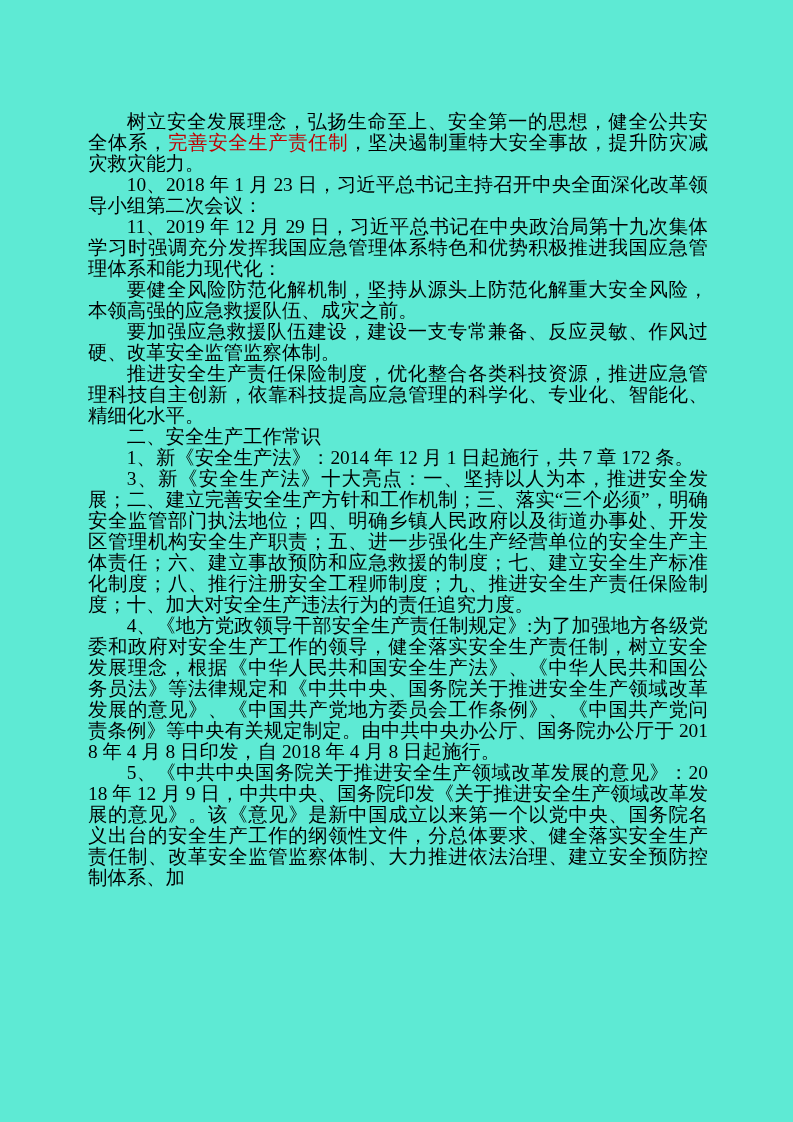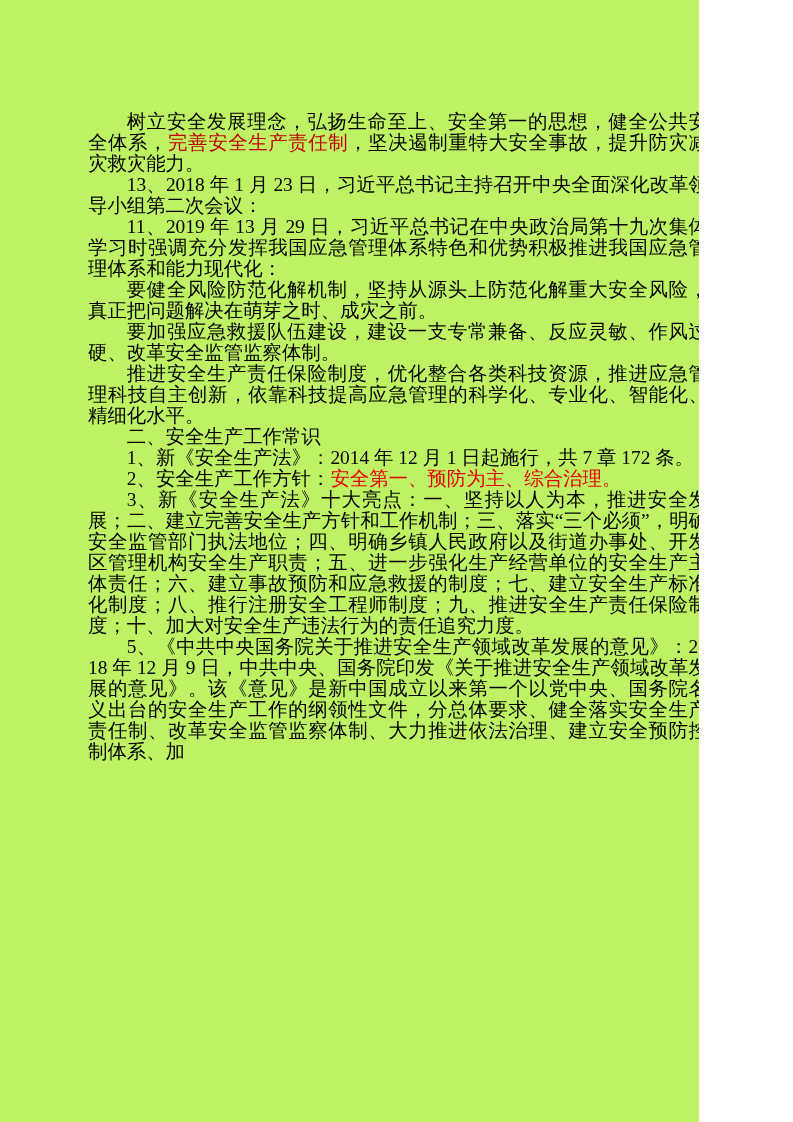--- a/index.html
+++ b/index.html
@@ -2,23 +2,23 @@
 <html><head>
 <meta charset="utf-8">
 <style>
   html, body {
     margin: 0;
     padding: 0;
     background: #ffffff;
   }
   .page {
     position: relative;
-    width: 699px;
+    width: 793px;
     height: 1122px;
-    background: #bef264;
+    background: #5eead4;
     overflow: hidden;
     font-family: "Liberation Serif", "DejaVu Serif", serif;
   }
   .doc-body {
     position: absolute;
     left: 88px;
     top: 111px;
     width: 620px;
     color: #000000;
     font-size: 19.4px;
@@ -32,24 +32,24 @@
     padding: 0;
     text-indent: 2em;
   }
 </style>
 </head>
 <body>
 
 <div class="page">
   <div class="doc-body" id="doc-body" style="color: rgb(0, 0, 0);">
       <p class="para"><span>树立安全发展理念，弘扬生命至上、安全第一的思想，健全公共安全体系，</span><span style="color: rgb(192, 0, 0);">完善安全生产责任制</span><span>，坚决遏制重特大安全事故，提升防灾减灾救灾能力。</span></p>
-      <p class="para"><span>13、2018 年 1 月 23 日，习近平总书记主持召开中央全面深化改革领导小组第二次会议：</span></p>
-      <p class="para"><span>11、2019 年 13 月 29 日，习近平总书记在中央政治局第十九次集体学习时强调充分发挥我国应急管理体系特色和优势积极推进我国应急管理体系和能力现代化：</span></p>
-      <p class="para"><span>要健全风险防范化解机制，坚持从源头上防范化解重大安全风险，真正把问题解决在萌芽之时、成灾之前。</span></p>
+      <p class="para"><span>10、2018 年 1 月 23 日，习近平总书记主持召开中央全面深化改革领导小组第二次会议：</span></p>
+      <p class="para"><span>11、2019 年 12 月 29 日，习近平总书记在中央政治局第十九次集体学习时强调充分发挥我国应急管理体系特色和优势积极推进我国应急管理体系和能力现代化：</span></p>
+      <p class="para"><span>要健全风险防范化解机制，坚持从源头上防范化解重大安全风险，本领高强的应急救援队伍、成灾之前。</span></p>
       <p class="para"><span>要加强应急救援队伍建设，建设一支专常兼备、反应灵敏、作风过硬、改革安全监管监察体制。</span></p>
       <p class="para"><span>推进安全生产责任保险制度，优化整合各类科技资源，推进应急管理科技自主创新，依靠科技提高应急管理的科学化、专业化、智能化、精细化水平。</span></p>
       <p class="para"><span>二、安全生产工作常识</span></p>
       <p class="para"><span>1、新《安全生产法》：2014 年 12 月 1 日起施行，共 7 章 172 条。</span></p>
-      <p class="para"><span>2、安全生产工作方针：</span><span style="color: rgb(230, 0, 0);">安全第一、预防为主、综合治理。</span></p>
       <p class="para"><span>3、新《安全生产法》十大亮点：一、坚持以人为本，推进安全发展；二、建立完善安全生产方针和工作机制；三、落实“三个必须”，明确安全监管部门执法地位；四、明确乡镇人民政府以及街道办事处、开发区管理机构安全生产职责；五、进一步强化生产经营单位的安全生产主体责任；六、建立事故预防和应急救援的制度；七、建立安全生产标准化制度；八、推行注册安全工程师制度；九、推进安全生产责任保险制度；十、加大对安全生产违法行为的责任追究力度。</span></p>
+      <p class="para"><span>4、《地方党政领导干部安全生产责任制规定》:为了加强地方各级党委和政府对安全生产工作的领导，健全落实安全生产责任制，树立安全发展理念，根据《中华人民共和国安全生产法》、《中华人民共和国公务员法》等法律规定和《中共中央、国务院关于推进安全生产领域改革发展的意见》、《中国共产党地方委员会工作条例》、《中国共产党问责条例》等中央有关规定制定。由中共中央办公厅、国务院办公厅于 2018 年 4 月 8 日印发，自 2018 年 4 月 8 日起施行。</span></p>
       <p class="para"><span>5、《中共中央国务院关于推进安全生产领域改革发展的意见》：2018 年 12 月 9 日，中共中央、国务院印发《关于推进安全生产领域改革发展的意见》。该《意见》是新中国成立以来第一个以党中央、国务院名义出台的安全生产工作的纲领性文件，分总体要求、健全落实安全生产责任制、改革安全监管监察体制、大力推进依法治理、建立安全预防控制体系、加</span></p>
     </div>
 </div>
 
 </body></html>

